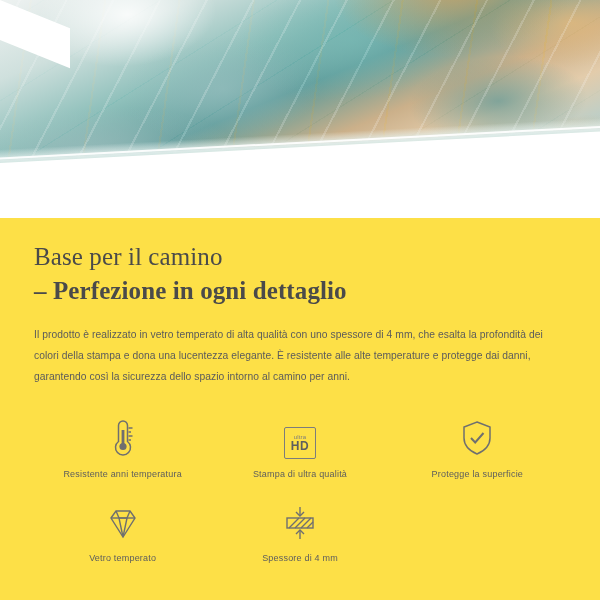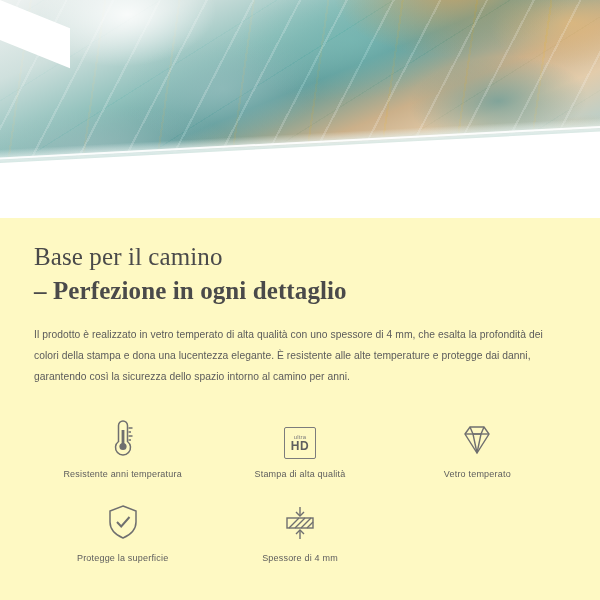--- a/index.html
+++ b/index.html
@@ -10,21 +10,21 @@
     width: 600px;
     height: 600px;
     background: #ffffff;
     font-family: "Liberation Sans", sans-serif;
     overflow: hidden;
   }
   .page {
     position: relative;
     width: 600px;
     height: 600px;
-    background: #fef9c3;
+    background: #fde047;
     overflow: hidden;
   }
 
   
   .hero {
     position: relative;
     width: 600px;
     height: 218px;
     overflow: hidden;
     background: #ffffff;
@@ -251,44 +251,44 @@
         <div class="feature-label">Resistente anni temperatura</div>
       </div>
 
       <div class="feature">
         <div class="feature-icon">
           <div class="hd-box">
             <span class="ultra">ultra</span>
             <span class="hd">HD</span>
           </div>
         </div>
-        <div class="feature-label">Stampa di alta qualità</div>
+        <div class="feature-label">Stampa di ultra qualità</div>
+      </div>
+
+      <div class="feature">
+        <div class="feature-icon">
+          <svg width="38" height="42" viewBox="0 0 38 42" fill="none" stroke="#6f6f6f" stroke-width="1.5">
+            <path d="M19 5 L32 10 v11 c0 8 -6 13 -13 16 c-7 -3 -13 -8 -13 -16 V10 z"></path>
+            <path d="M13 21 l4.2 4.4 L25.5 16" stroke-width="2"></path>
+          </svg>
+        </div>
+        <div class="feature-label">Protegge la superficie</div>
       </div>
 
       <div class="feature">
         <div class="feature-icon">
           <svg width="40" height="38" viewBox="0 0 40 38" fill="none" stroke="#6f6f6f" stroke-width="1.4">
             <path d="M8 13 L13 6 h14 l5 7 L20 32 z"></path>
             <path d="M8 13 h24"></path>
             <path d="M13 6 L16 13 L20 32"></path>
             <path d="M27 6 L24 13 L20 32"></path>
             <path d="M16 13 h8"></path>
           </svg>
         </div>
         <div class="feature-label">Vetro temperato</div>
-      </div>
-
-      <div class="feature">
-        <div class="feature-icon">
-          <svg width="38" height="42" viewBox="0 0 38 42" fill="none" stroke="#6f6f6f" stroke-width="1.5">
-            <path d="M19 5 L32 10 v11 c0 8 -6 13 -13 16 c-7 -3 -13 -8 -13 -16 V10 z"></path>
-            <path d="M13 21 l4.2 4.4 L25.5 16" stroke-width="2"></path>
-          </svg>
-        </div>
-        <div class="feature-label">Protegge la superficie</div>
       </div>
 
 
       <div class="feature">
         <div class="feature-icon">
           <svg width="42" height="40" viewBox="0 0 42 40" fill="none" stroke="#6f6f6f" stroke-width="1.4">
             <path d="M21 4 V12"></path>
             <path d="M17 9 L21 13 L25 9"></path>
             <path d="M21 36 V28"></path>
             <path d="M17 31 L21 27 L25 31"></path>

